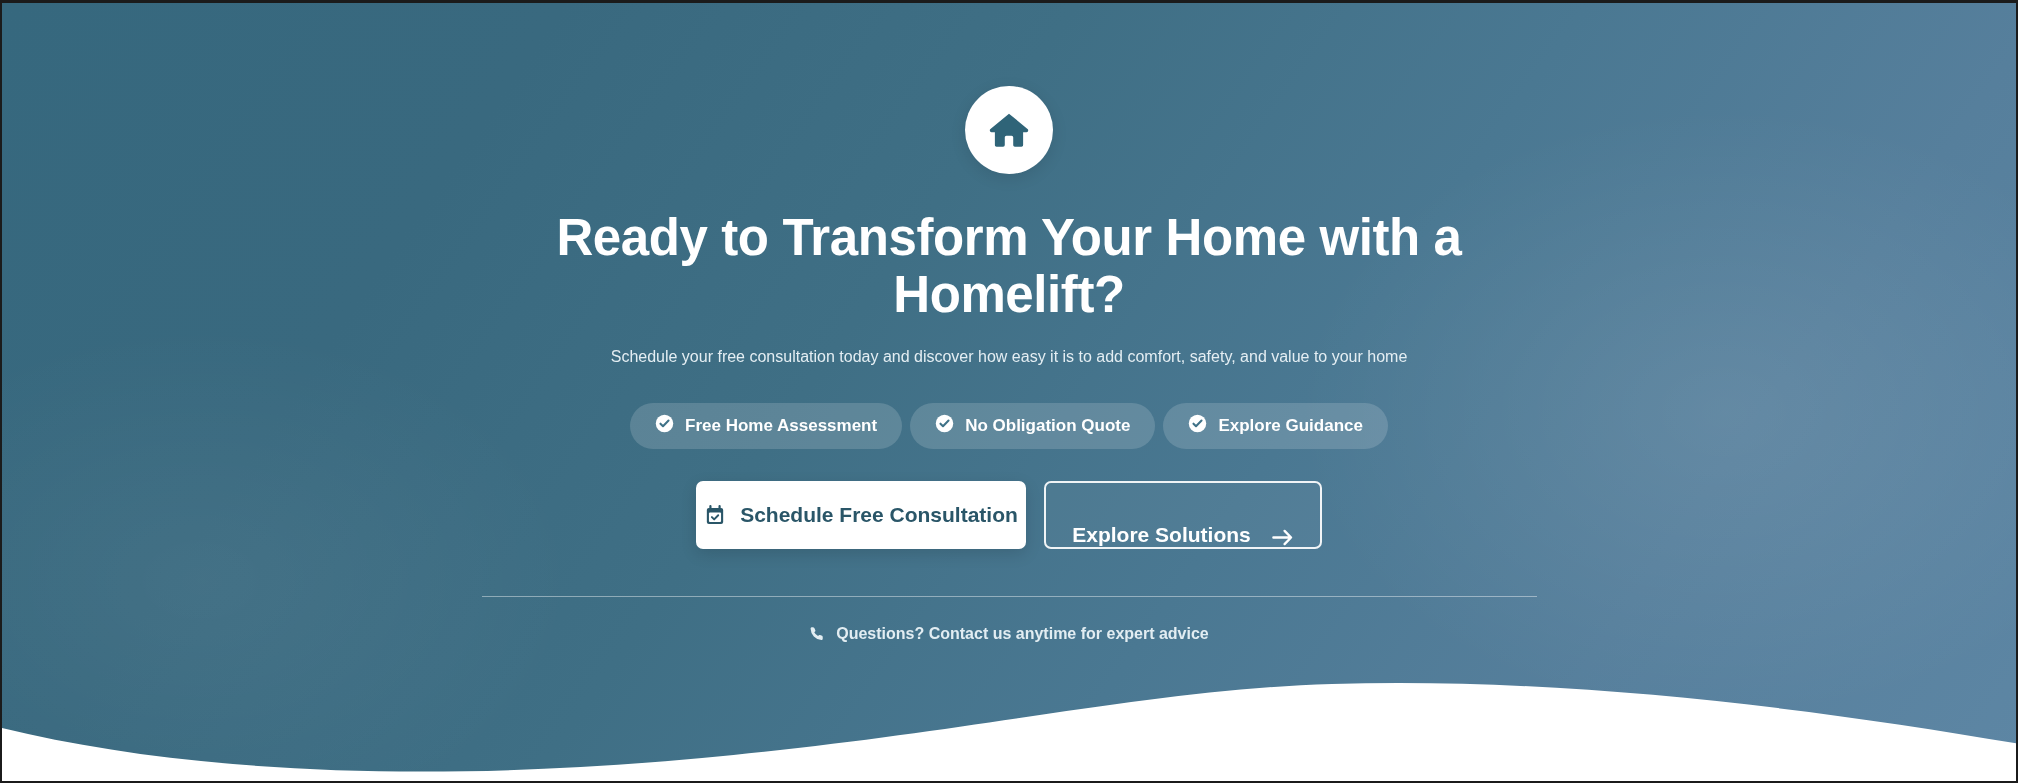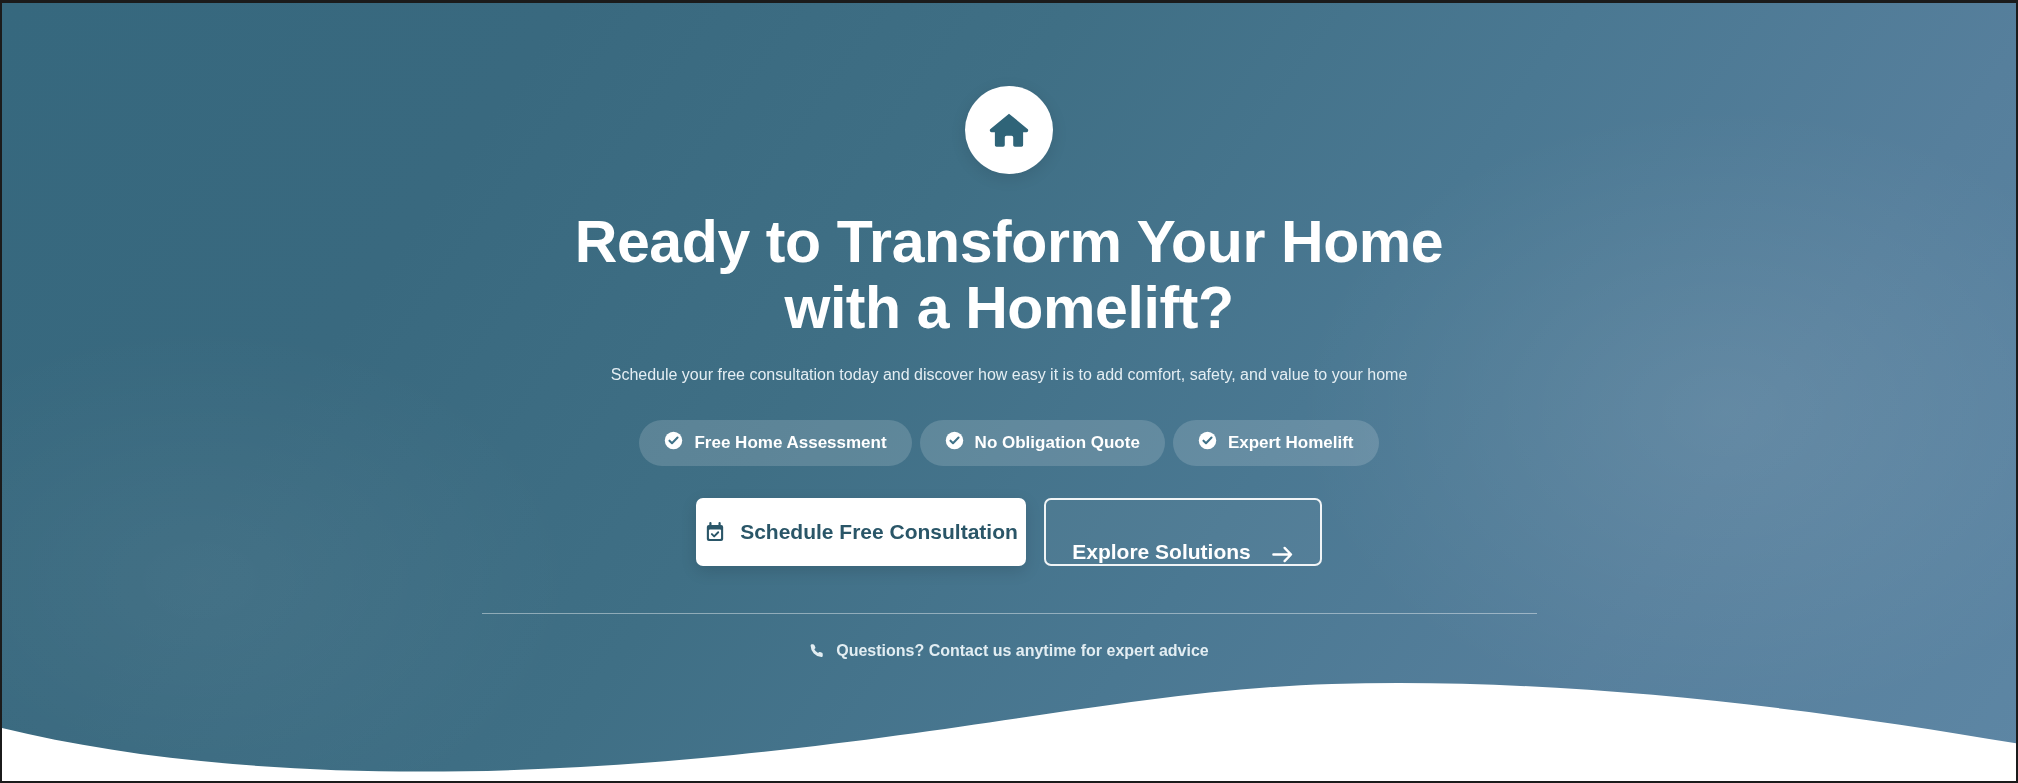--- a/index.html
+++ b/index.html
@@ -68,21 +68,21 @@
     justify-content: center;
     box-shadow: 0 4px 16px rgba(0,0,0,0.10);
   }
   .badge-circle svg { display: block; }
 
   .headline {
     margin-top: 35px;
     width: 940px;
     text-align: center;
     color: #ffffff;
-    font-size: 59px;
+    font-size: 51px;
     line-height: 1.12;
     font-weight: bold;
     letter-spacing: -0.4px;
   }
 
   .subhead {
     margin-top: 22px;
     width: 880px;
     text-align: center;
     color: #e4eef3;
@@ -222,21 +222,21 @@
         <span>No Obligation Quote</span>
       </div>
 
       <div class="pill">
         <span class="check">
           <svg width="19" height="19" viewBox="0 0 24 24" aria-hidden="true">
             <circle cx="12" cy="12" r="11" fill="#ffffff"></circle>
             <path d="M6.9 12.2l3.2 3.2 7-7.1" fill="none" stroke="#3f7288" stroke-width="2.6" stroke-linecap="round" stroke-linejoin="round"></path>
           </svg>
         </span>
-        <span>Expert Homelift</span>
+        <span>Explore Guidance</span>
       </div>
 
     </div>
 
     <div class="btn-row">
 
       <button class="btn btn-primary">
         <span>
           <svg width="22" height="22" viewBox="0 0 24 24" aria-hidden="true">
             <path d="M7 2.2v2.1M17 2.2v2.1" stroke="#2a5668" stroke-width="2.4" stroke-linecap="round"></path>

